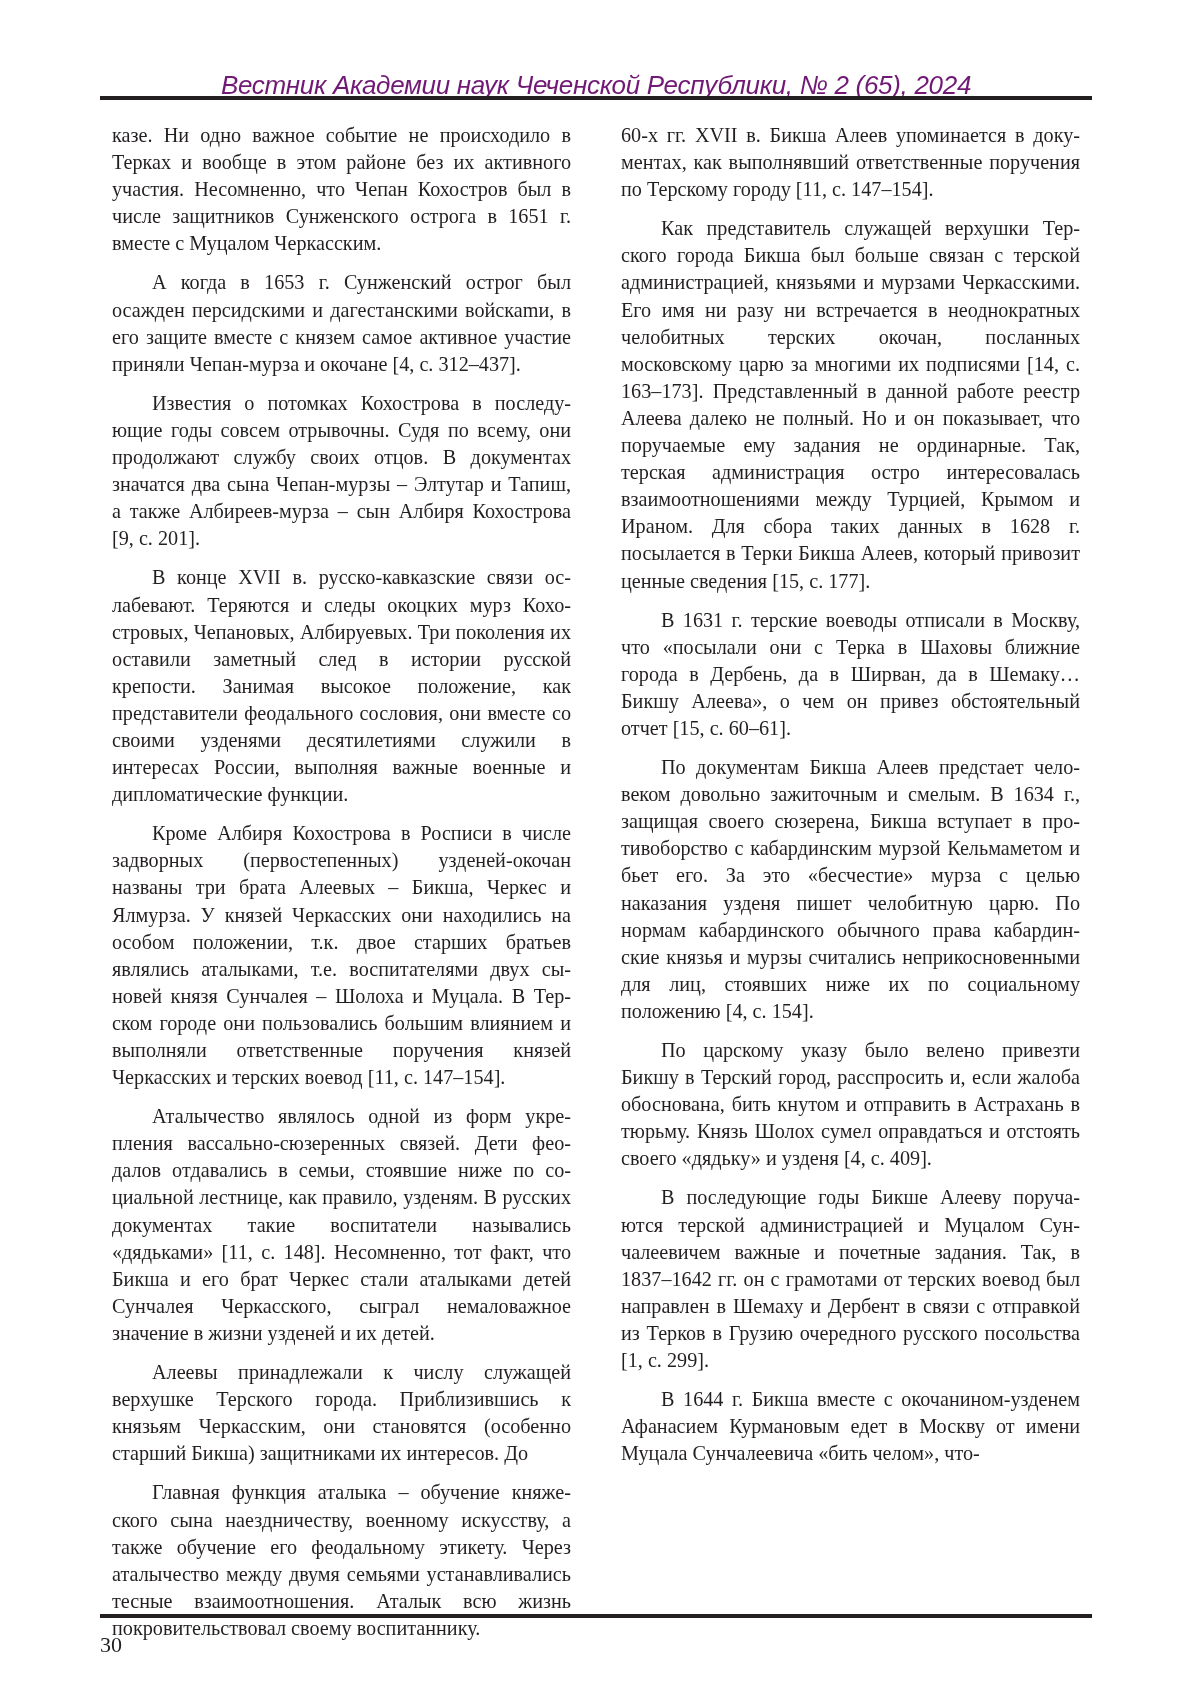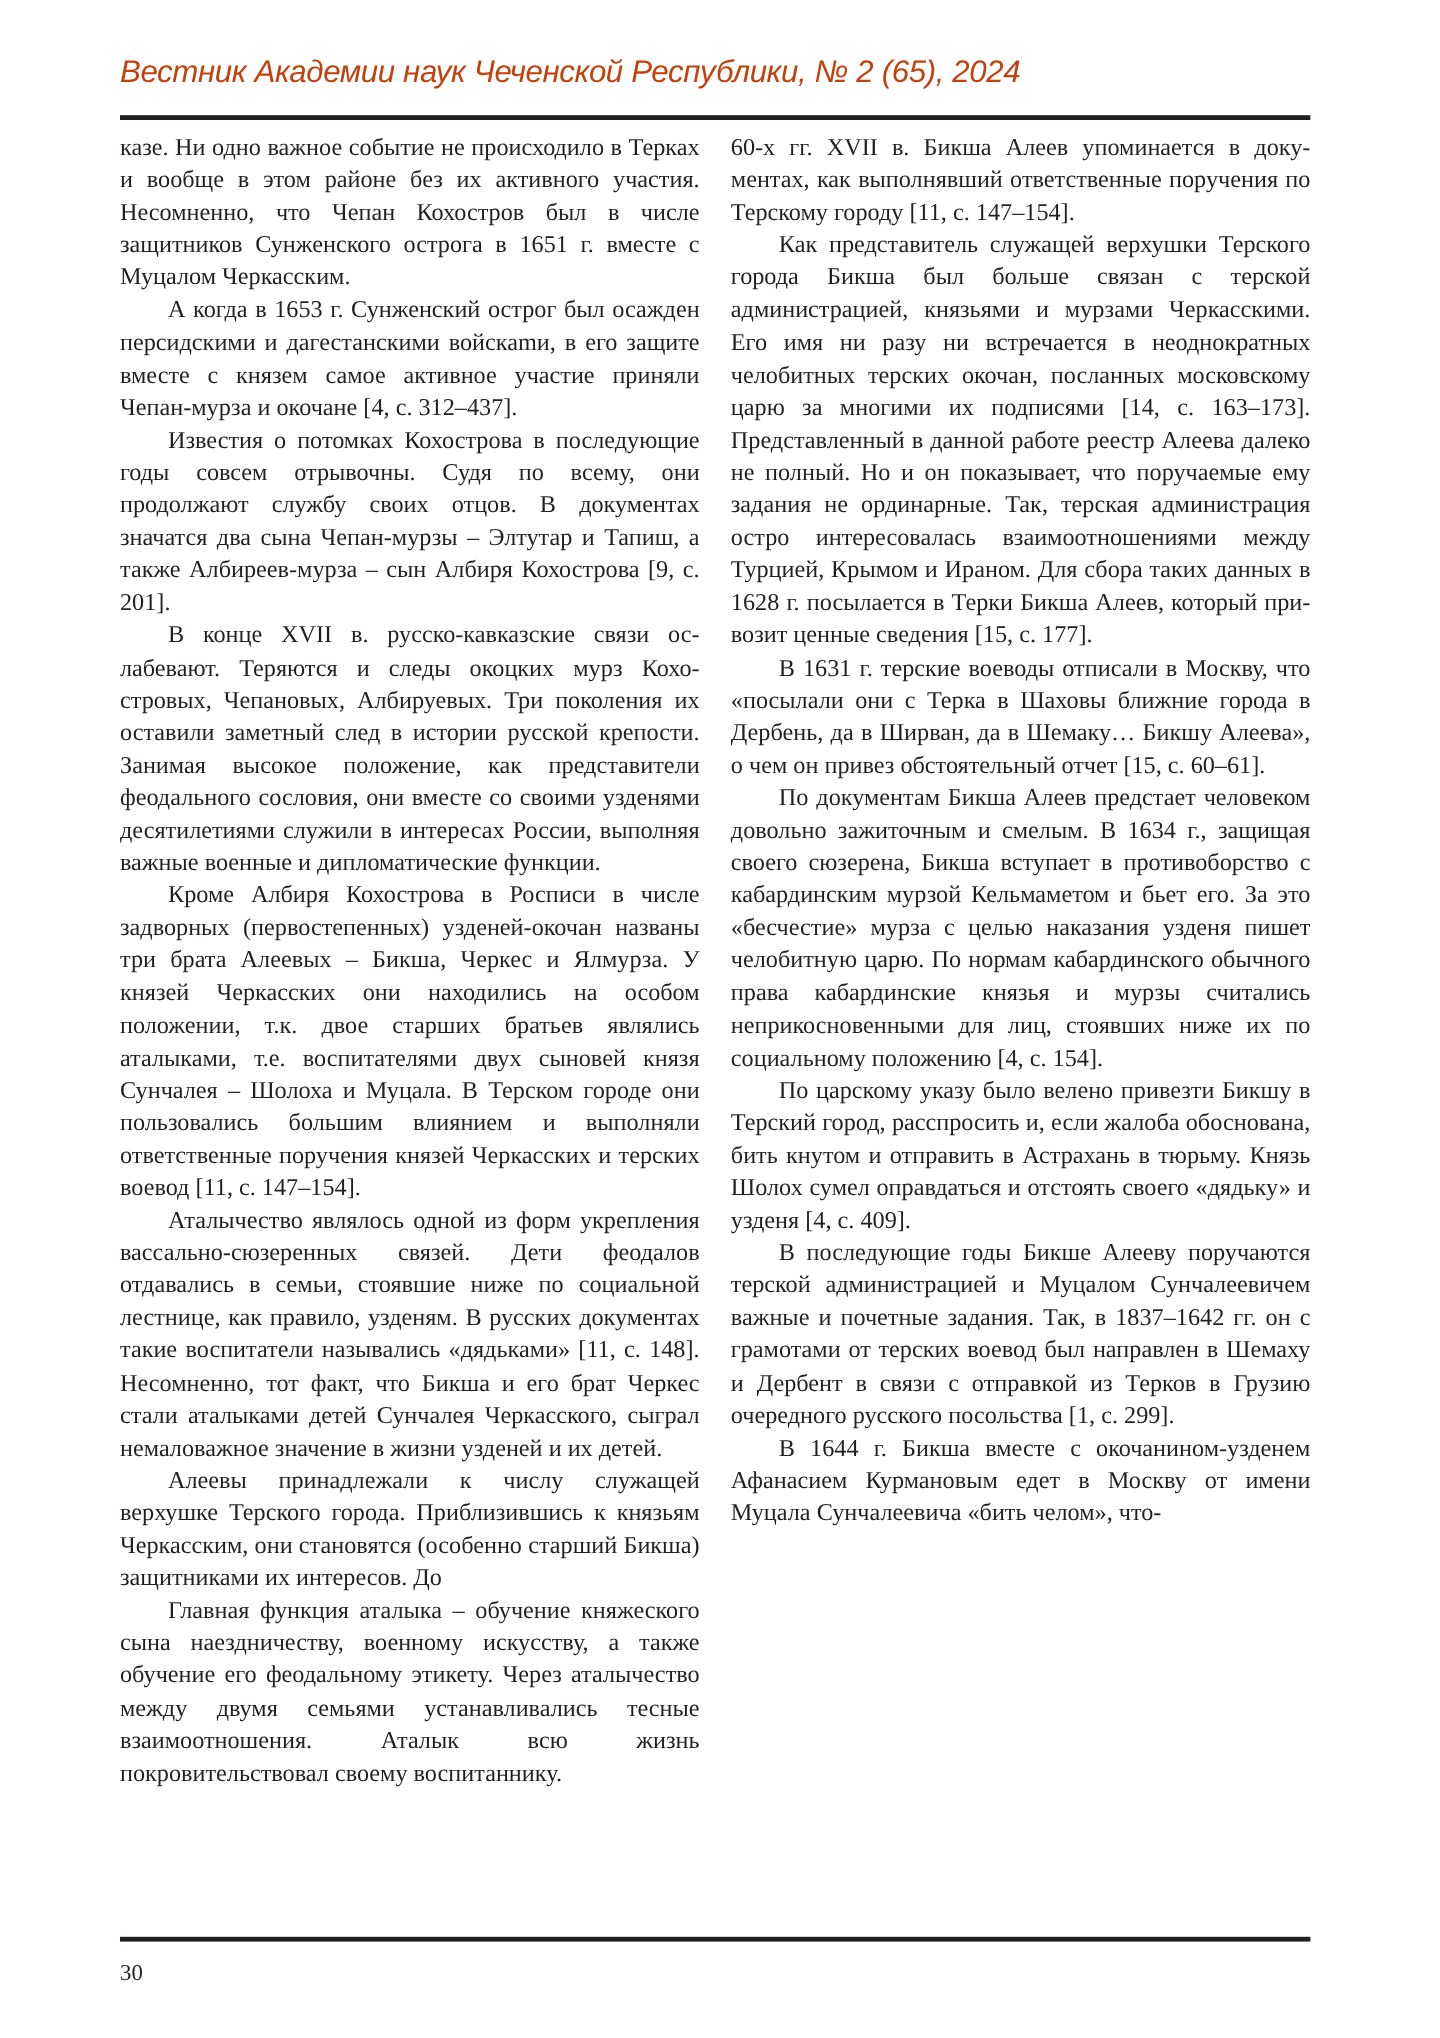--- a/index.html
+++ b/index.html
@@ -11,27 +11,27 @@
       width: 1200px;
       height: 1698px;
       position: relative;
       overflow: hidden;
       color: #231f20;
     }
     .running-header {
       position: absolute;
       left: 100px;
       width: 992px;
-      top: 42px;
-      text-align: left;
+      top: 68px;
+      text-align: center;
       font-family: "Liberation Sans", sans-serif;
       font-style: italic;
       font-size: 26px;
       letter-spacing: -0.3px;
-      color: #c2410c;
+      color: #701a75;
       line-height: 34px;
     }
     .rule {
       position: absolute;
       left: 100px;
       width: 992px;
       height: 4px;
       background: #231f20;
     }
     .rule.top { top: 96px; }
@@ -46,32 +46,32 @@
     }
     .column {
       width: 483px;
       font-family: "Liberation Serif", serif;
       font-size: 20.2px;
       line-height: 27.1px;
       text-align: justify;
       hyphens: manual;
     }
     .column p {
-      margin: 0;
+      margin: 12px;
       text-indent: 40px;
     }
     .column p.cont {
       text-indent: 0;
     }
     .page-number {
       position: absolute;
       top: 1630px;
       left: 100px;
       font-family: "Liberation Serif", serif;
-      font-size: 19px;
+      font-size: 22px;
       line-height: 30px;
     }
   </style>
 </head>
 <body>
 
 <div class="running-header">Вестник Академии наук Чеченской Республики, № 2 (65), 2024</div>
 <div class="rule top"></div>
 
 <div class="columns">

